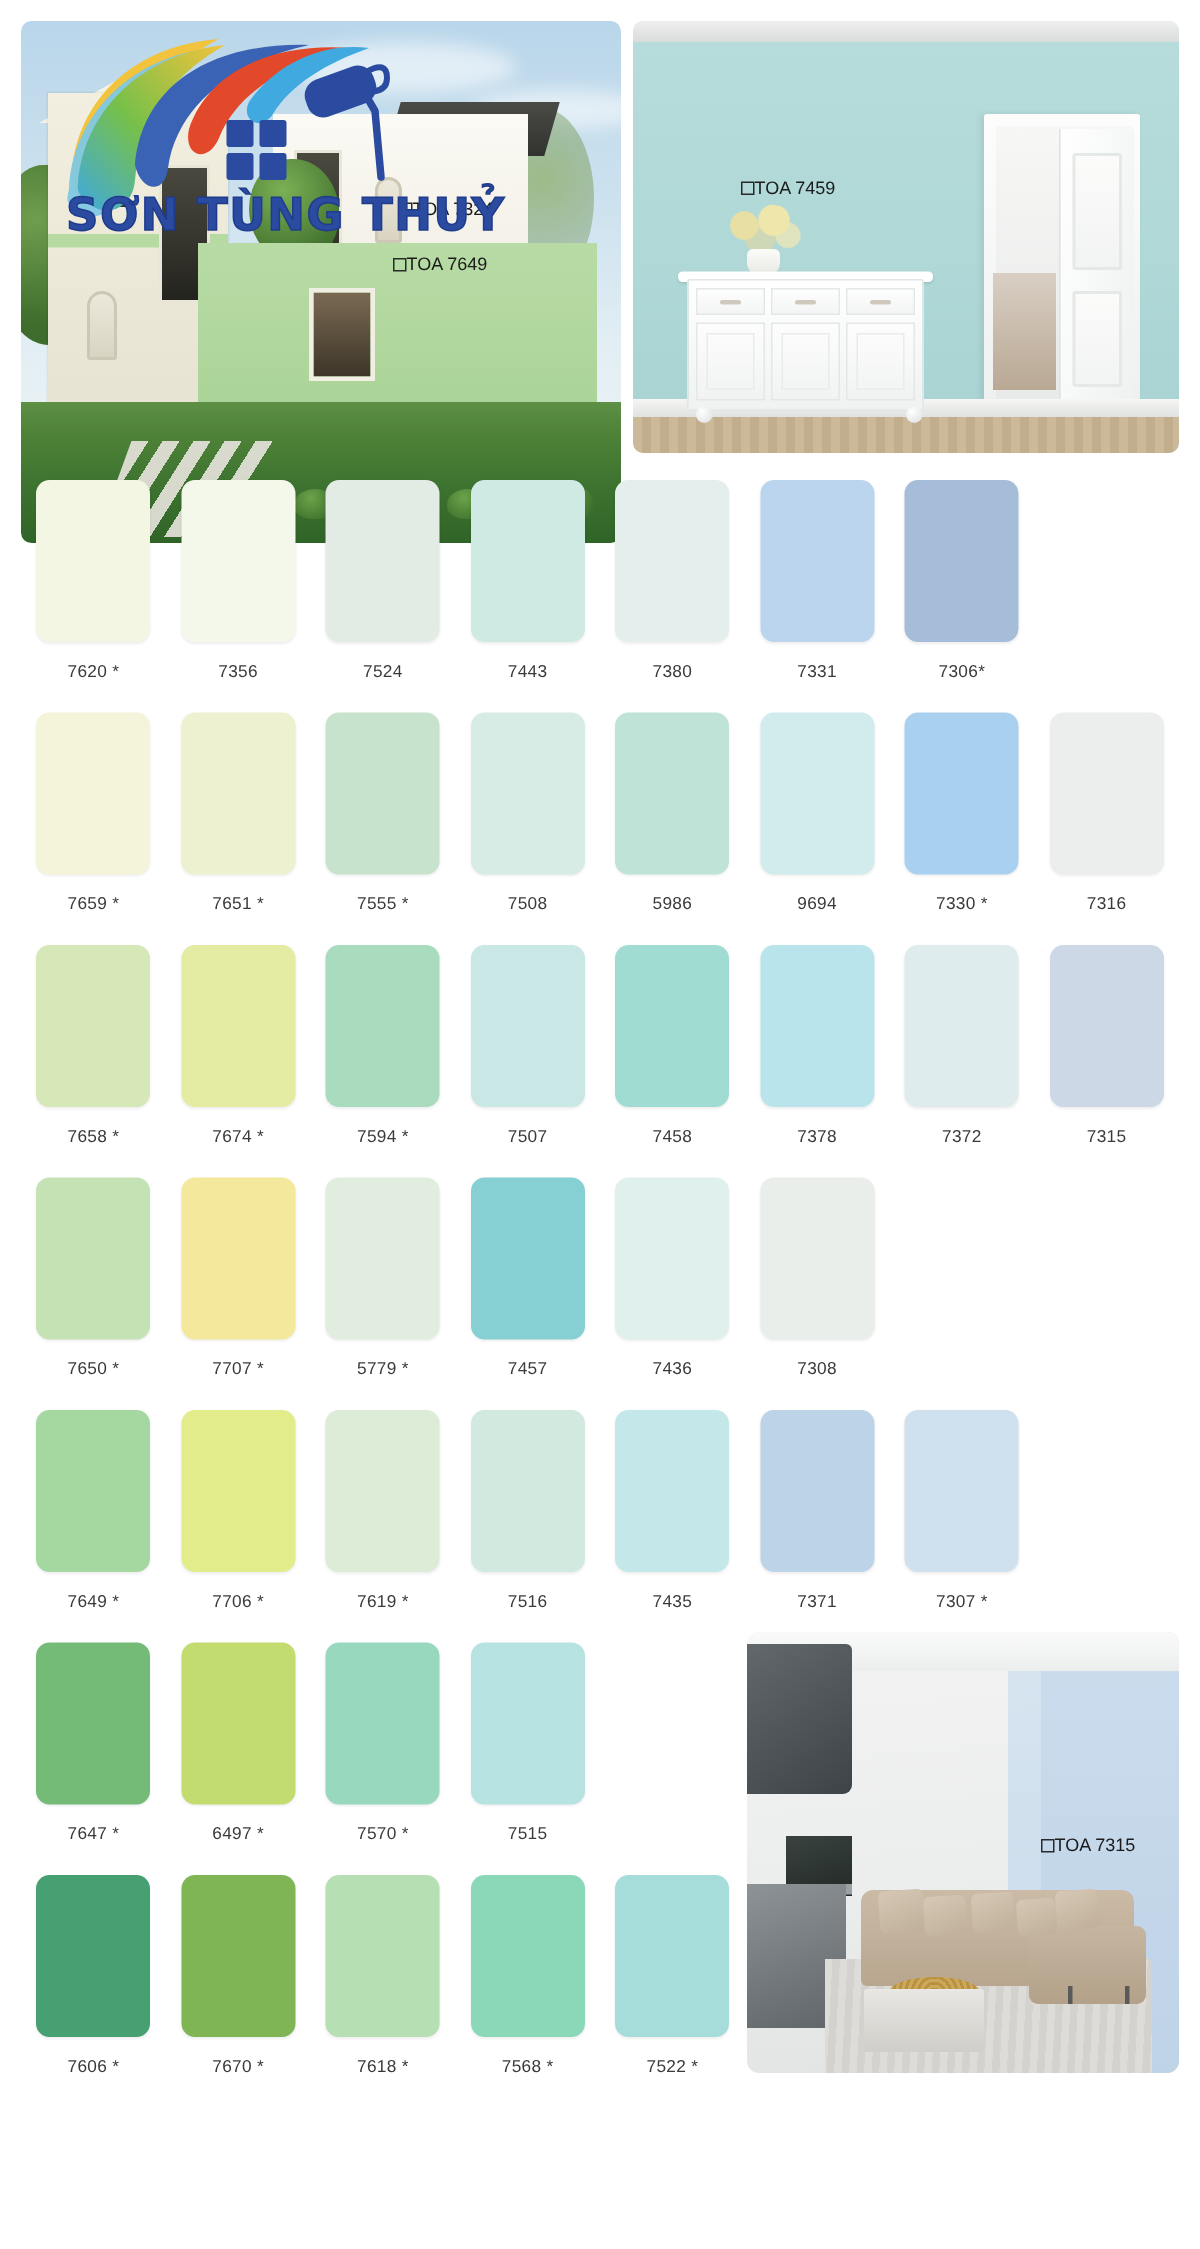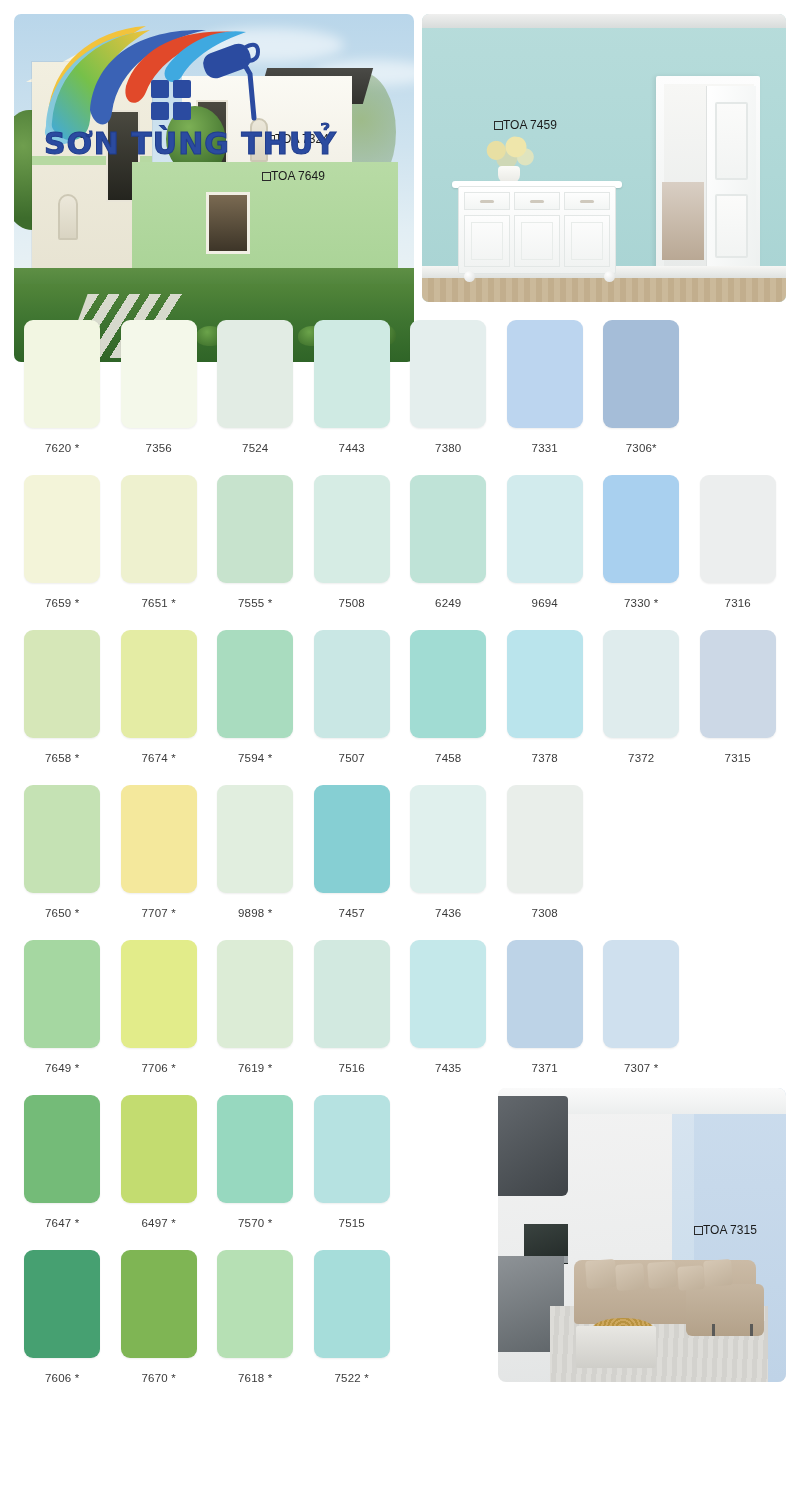--- a/index.html
+++ b/index.html
@@ -541,21 +541,21 @@
       <div class="cell">
           <div class="chipbox" style="background-color: rgb(199, 227, 205);"></div>
           <div class="label">7555 *</div>
         </div>
       <div class="cell">
           <div class="chipbox" style="background-color: rgb(214, 236, 228);"></div>
           <div class="label">7508</div>
         </div>
       <div class="cell">
           <div class="chipbox" style="background-color: rgb(191, 227, 215);"></div>
-          <div class="label">6249</div>
+          <div class="label">5986</div>
         </div>
       <div class="cell">
           <div class="chipbox" style="background-color: rgb(210, 235, 237);"></div>
           <div class="label">9694</div>
         </div>
       <div class="cell">
           <div class="chipbox" style="background-color: rgb(169, 208, 239);"></div>
           <div class="label">7330 *</div>
         </div>
       <div class="cell">
@@ -603,21 +603,21 @@
       <div class="cell">
           <div class="chipbox" style="background-color: rgb(197, 226, 180);"></div>
           <div class="label">7650 *</div>
         </div>
       <div class="cell">
           <div class="chipbox" style="background-color: rgb(244, 232, 156);"></div>
           <div class="label">7707 *</div>
         </div>
       <div class="cell">
           <div class="chipbox" style="background-color: rgb(225, 238, 223);"></div>
-          <div class="label">9898 *</div>
+          <div class="label">5779 *</div>
         </div>
       <div class="cell">
           <div class="chipbox" style="background-color: rgb(134, 207, 211);"></div>
           <div class="label">7457</div>
         </div>
       <div class="cell">
           <div class="chipbox" style="background-color: rgb(224, 240, 237);"></div>
           <div class="label">7436</div>
         </div>
       <div class="cell">
@@ -681,20 +681,24 @@
           <div class="chipbox" style="background-color: rgb(70, 160, 113);"></div>
           <div class="label">7606 *</div>
         </div>
       <div class="cell">
           <div class="chipbox" style="background-color: rgb(127, 181, 84);"></div>
           <div class="label">7670 *</div>
         </div>
       <div class="cell">
           <div class="chipbox" style="background-color: rgb(182, 224, 180);"></div>
           <div class="label">7618 *</div>
+        </div>
+      <div class="cell">
+          <div class="chipbox" style="background-color: rgb(139, 216, 185);"></div>
+          <div class="label">7568 *</div>
         </div>
       <div class="cell">
           <div class="chipbox" style="background-color: rgb(166, 221, 218);"></div>
           <div class="label">7522 *</div>
         </div>
     </div>
   </div>
 
   <div class="photo-room">
     <div class="rm-wallwhite"></div>

